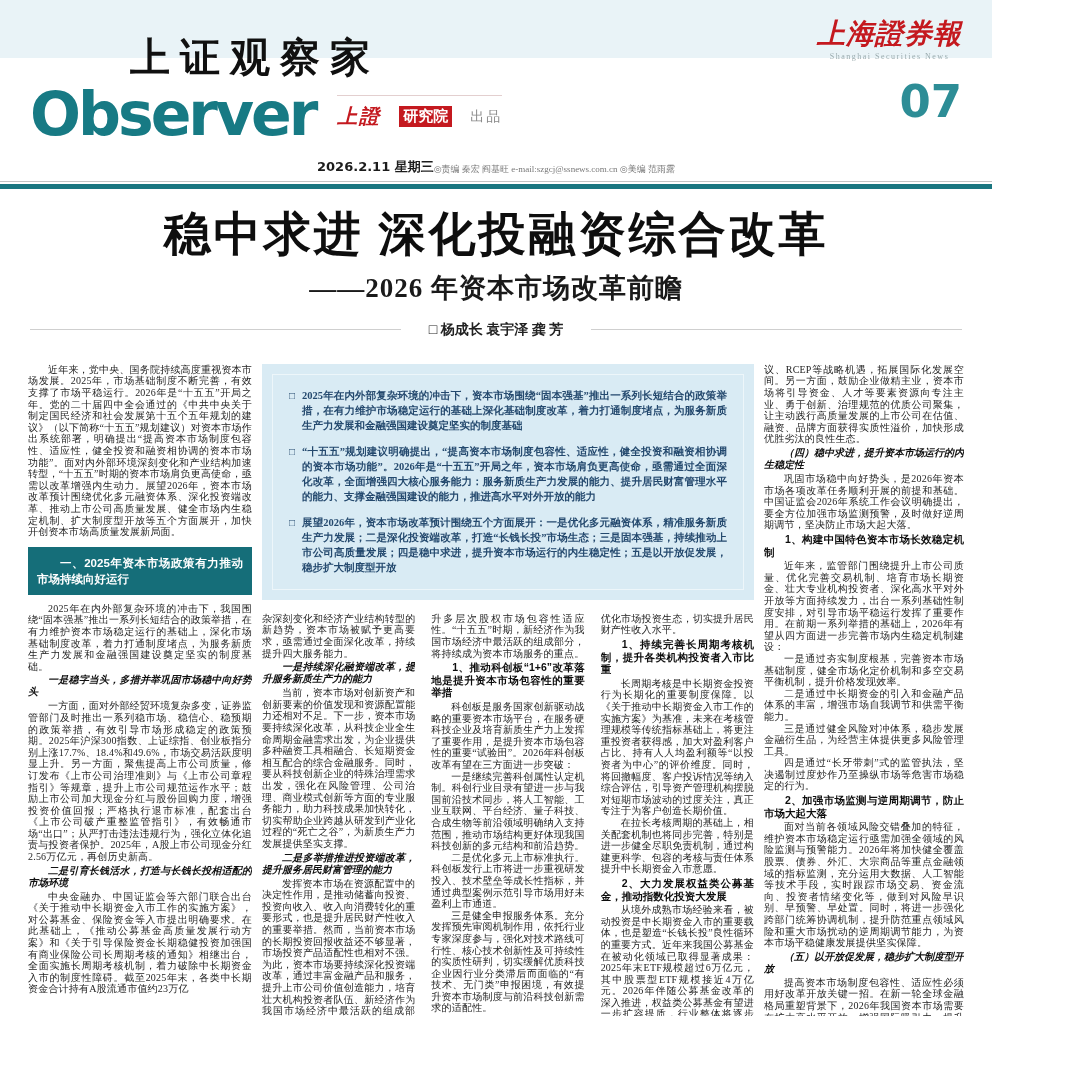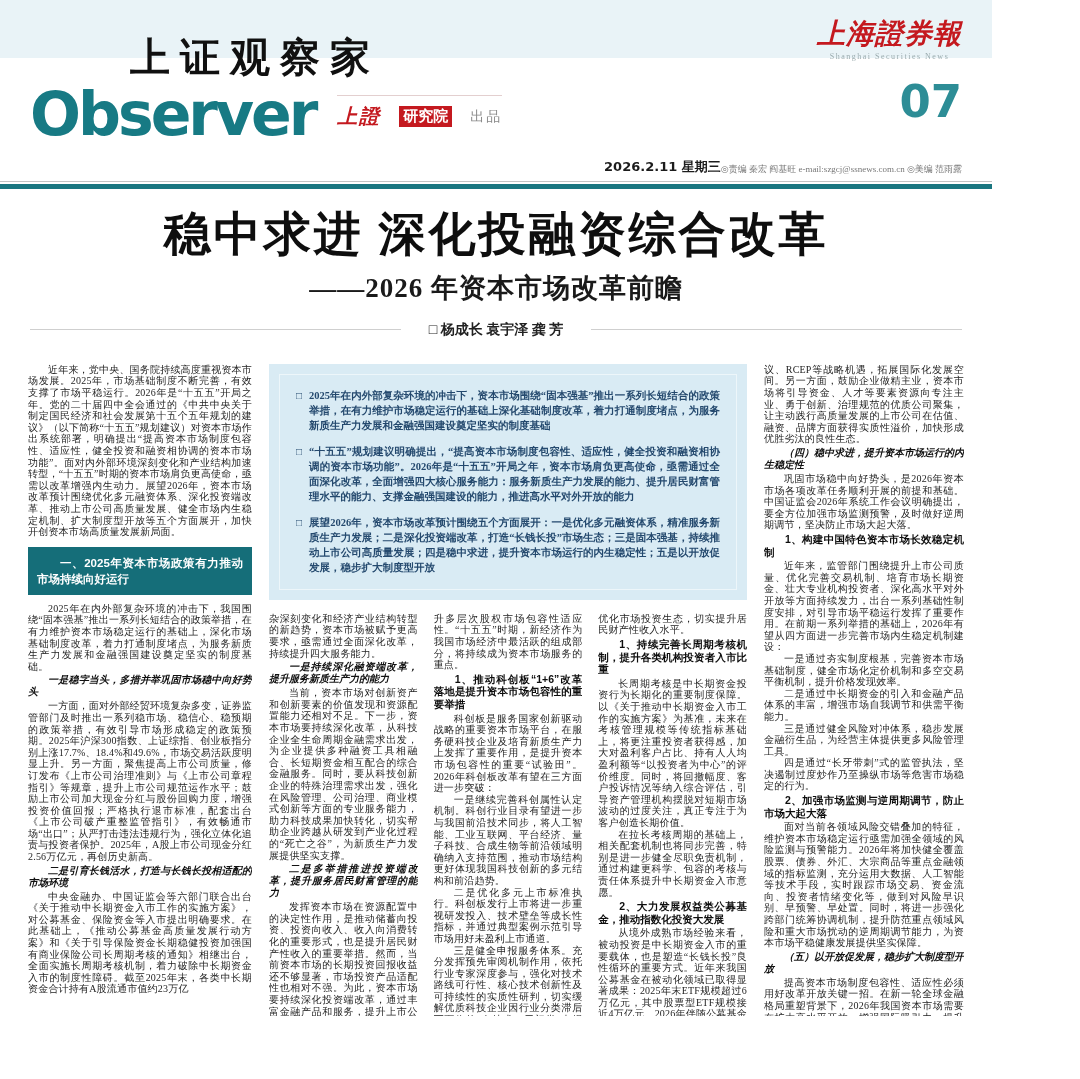--- a/index.html
+++ b/index.html
@@ -19,36 +19,36 @@
   .producer .pb{background:#c4191f;color:#fff;font-weight:700;font-size:15px;padding:1px 4px;
                 font-family:"Liberation Sans",sans-serif}
   .producer .ps{color:#8a8a8a;font-size:14px;letter-spacing:2px}
   .brandbox{position:absolute;top:20px;right:30px;text-align:center}
   .brand-cn{color:#c4191f;font-size:28px;font-weight:900;font-style:italic;letter-spacing:1px;line-height:1}
   .brand-en{font-size:8px;color:#9aabae;letter-spacing:1.5px;margin-top:4px}
   .pagenum{color:#2d8d96;font-size:45px;font-family:"DejaVu Sans","Liberation Sans",sans-serif;
            font-weight:700;margin-top:14px;text-align:right}
 
   
-  .daterow{display:flex;justify-content:flex-end;align-items:flex-end;padding:0 30px;margin-top:16px}
+  .daterow{display:flex;justify-content:center;align-items:flex-end;padding:0 39px;margin-top:16px}
   .date{font-size:13px;font-weight:700;font-family:"DejaVu Sans","Liberation Sans",sans-serif}
   .editors{font-size:9px;color:#787878}
   .rule-thin{border-top:1px solid #c3c3c3;margin-top:5px}
   .rule-teal{height:5px;background:#1a7680;margin-top:2px}
 
   
   .headline{text-align:center;margin-top:20px}
   .h1{font-size:47px;font-weight:900;letter-spacing:3px;line-height:1.1;margin:0;color:#0e0e0e}
   .h2{font-size:27px;font-weight:700;margin:9px 0 0;letter-spacing:1px;color:#1a1a1a}
   .bylinerow{display:flex;align-items:center;margin:15px 30px 0}
   .byline-rule{flex:1;border-top:1px solid #cfcfcf}
   .byline{padding:0 28px;font-size:14px;font-weight:700;color:#222}
 
   
-  .bodygrid{display:flex;gap:17px;padding:12px 28px;margin-top:13px;height:652px;overflow:hidden;text-align:justify}
+  .bodygrid{display:flex;gap:10px;padding:12px 28px;margin-top:13px;height:652px;overflow:hidden;text-align:justify}
   .colA{width:224px;flex:none;overflow:hidden}
   .center{flex:1;min-width:0;display:flex;flex-direction:column}
   .colE{width:200px;flex:none;overflow:hidden}
   .midcols{display:flex;gap:16px;margin-top:13px;flex:1;overflow:hidden}
   .mid{flex:1;min-width:0;overflow:hidden}
 
   p.p,p.p0{margin:0;font-size:10px;line-height:11.6px;letter-spacing:.2px;color:#242424}
   p.p{text-indent:2em}
   p.p0{text-indent:0}
   p.kai{margin:2px 0;font-size:10px;line-height:12px;font-weight:700;font-style:italic;text-indent:2em;color:#111}

